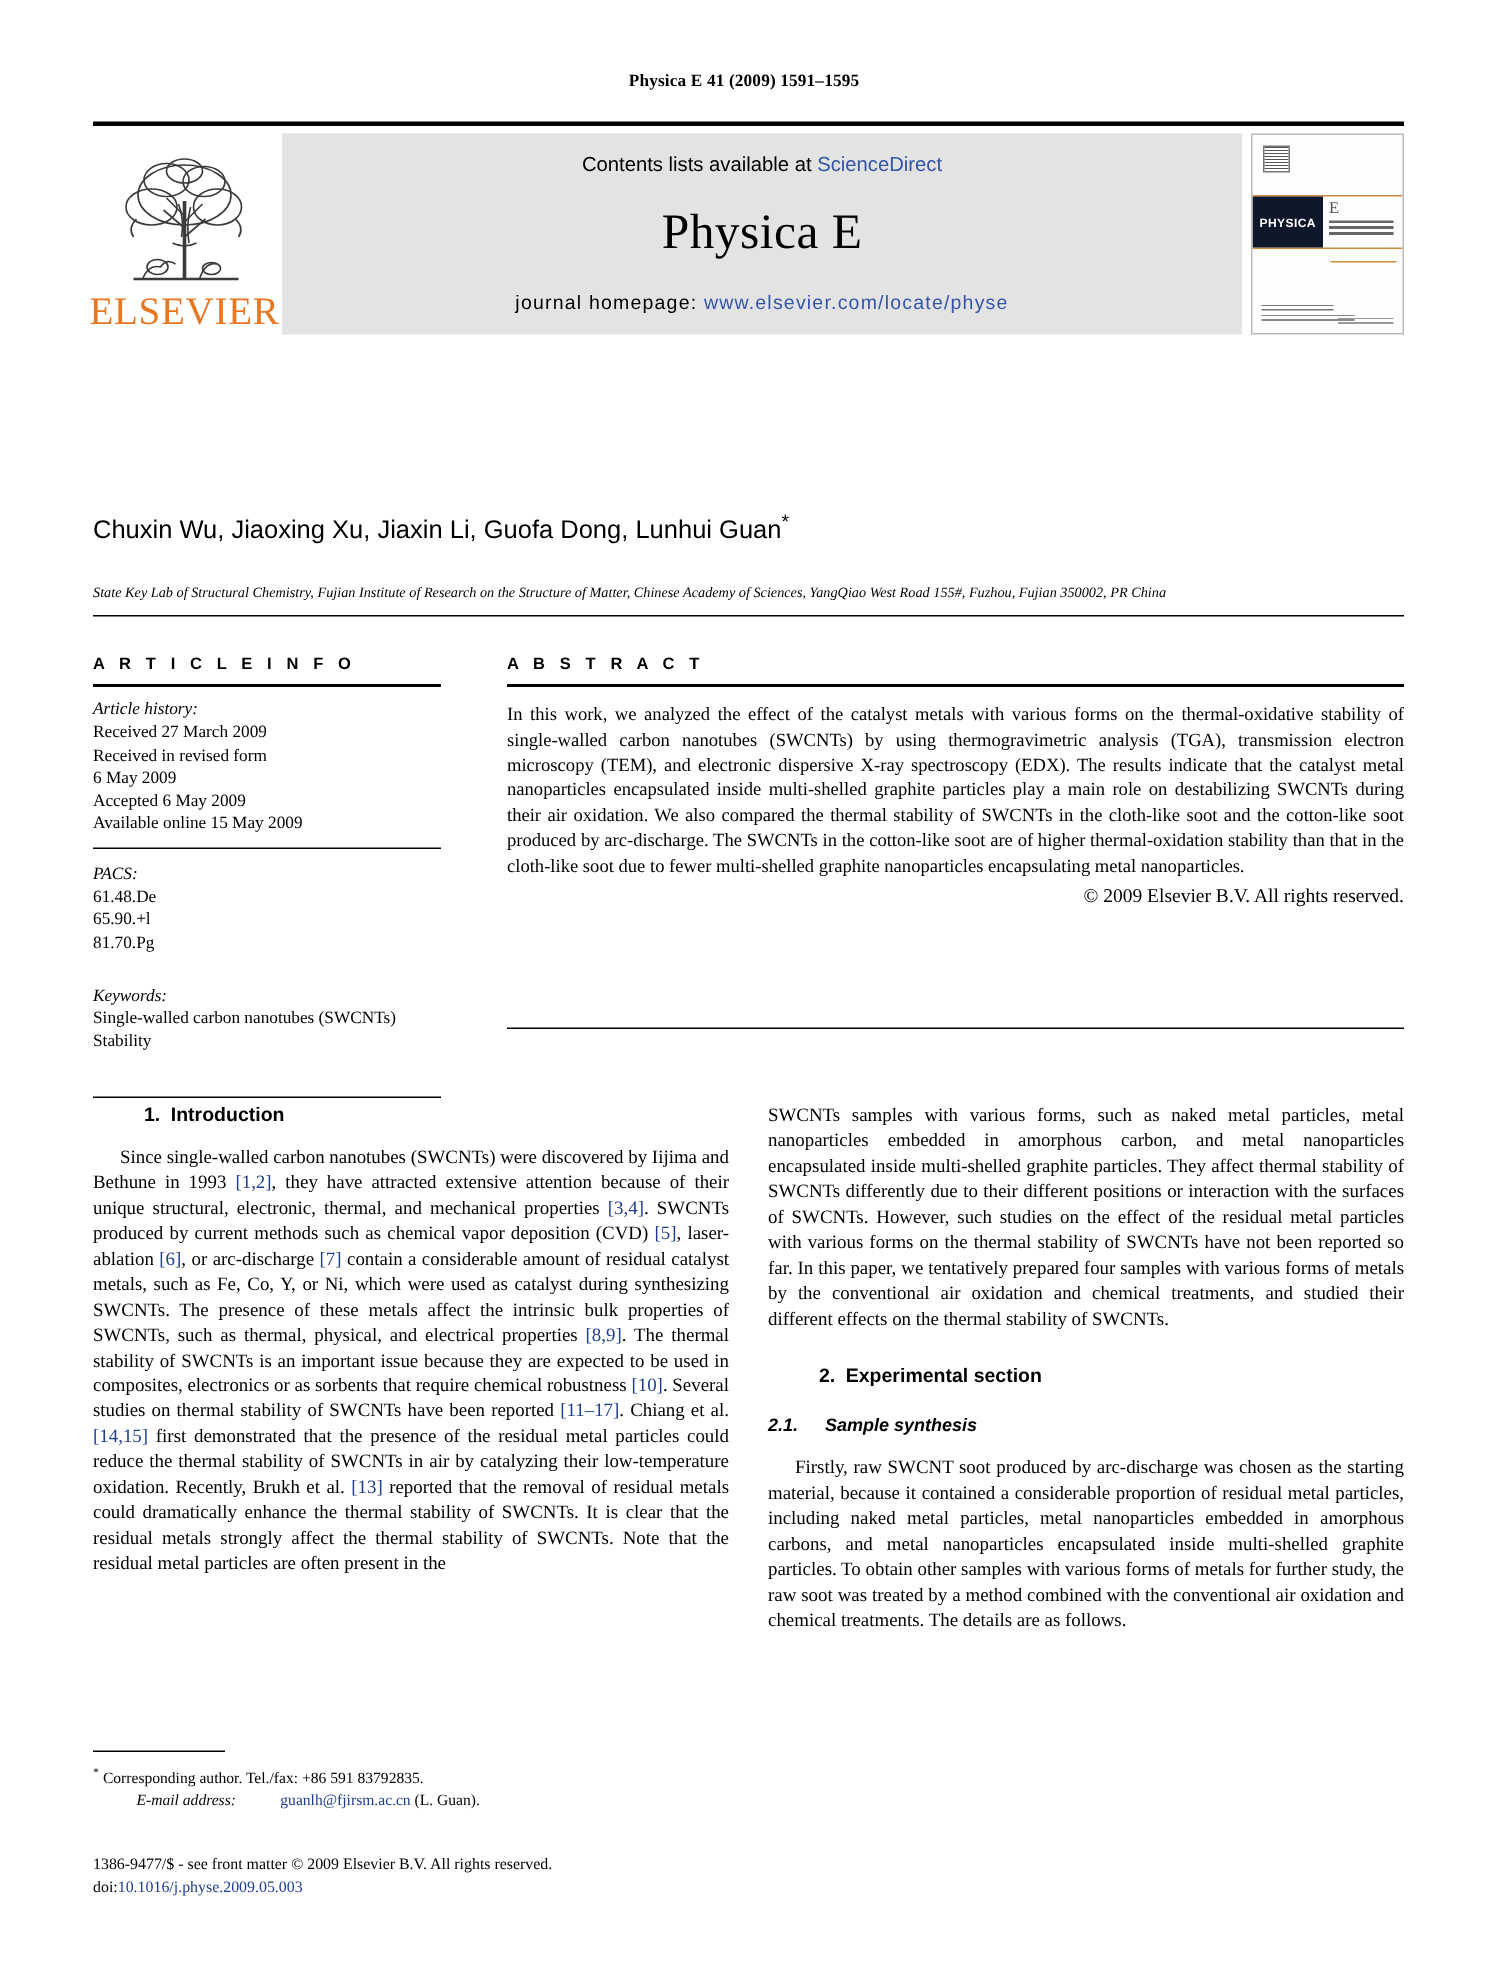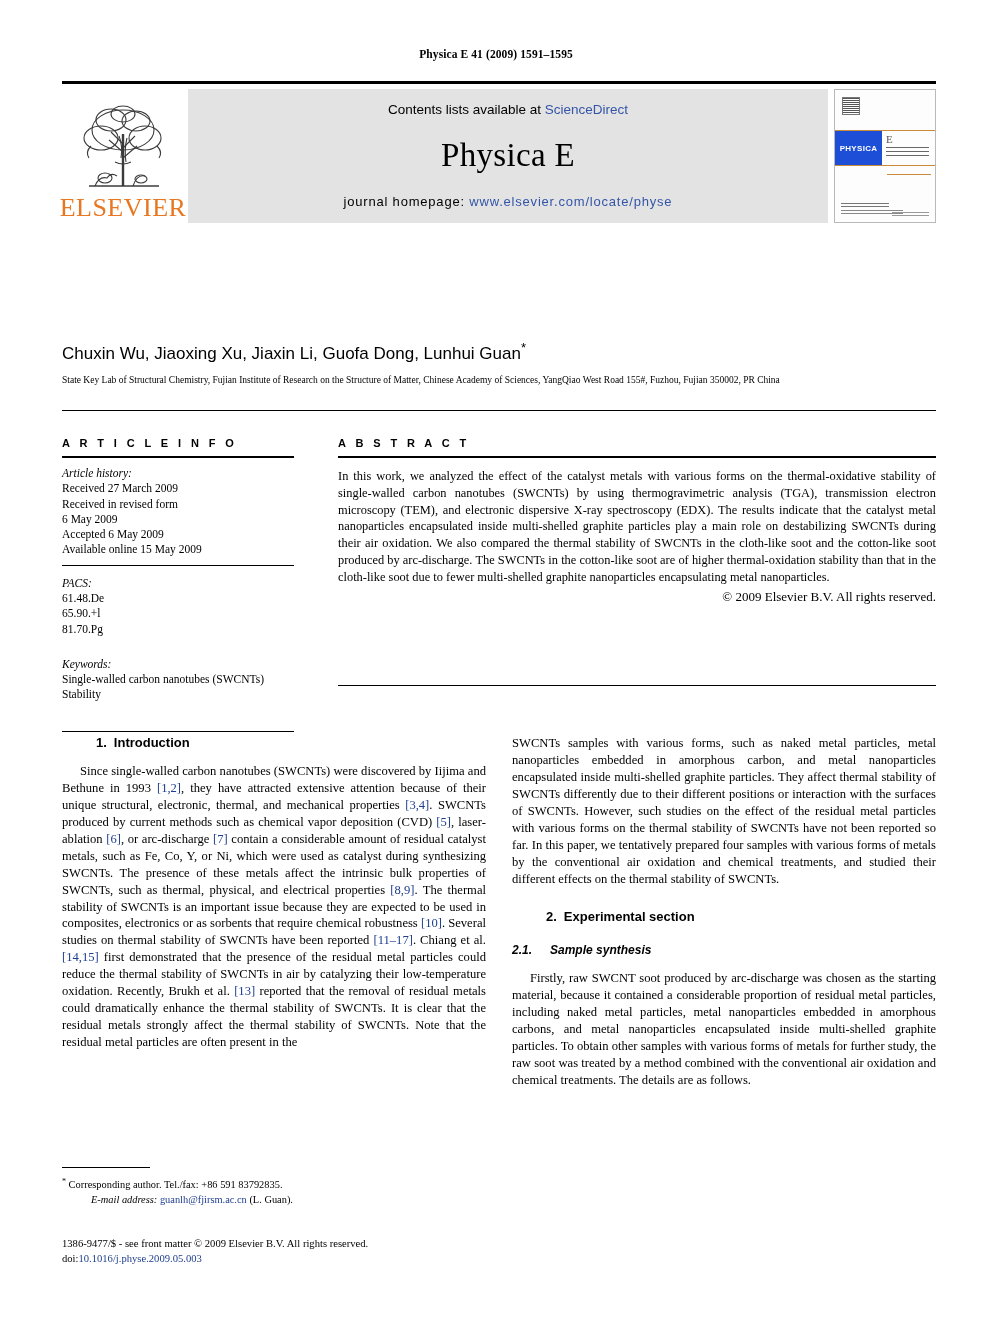--- a/index.html
+++ b/index.html
@@ -110,21 +110,21 @@
     position:absolute; left:7px; top:7px; width:16px; height:16px;
     background: repeating-linear-gradient(to bottom,#555 0 1px,#fff 1px 2px);
     border:1px solid #777;
   }
   .cover .cv-band {
     position:absolute; left:0; top:40px; width:100%; height:34px;
     border-top:1px solid #c98a3a; border-bottom:1px solid #c98a3a;
     display:flex;
   }
   .cover .cv-orange {
-    width:47%; background:#1d4ed8; display:flex; align-items:center; justify-content:center;
+    width:47%; background:#0f172a; display:flex; align-items:center; justify-content:center;
   }
   .cover .cv-orange span {
     font-family:"Liberation Sans",sans-serif; font-size:8px; font-weight:bold;
     color:#fff; letter-spacing:.3px;
   }
   .cover .cv-white { flex:1; padding:3px 4px; }
   .cover .cv-e { font-family:"Liberation Serif",serif; font-size:11px; color:#555; line-height:1; }
   .cover .cv-sub {
     margin-top:2px;
     background: repeating-linear-gradient(to bottom,#666 0 1.5px,transparent 1.5px 4px);
@@ -158,23 +158,24 @@
   .authors {
     position: absolute;
     left: 62px; top: 340px;
     width: 866px;
     font-family: "Liberation Sans", sans-serif;
     font-size: 17px;
   }
   .authors .star { font-size: 13px; vertical-align: super; }
   .affil {
     position: absolute;
-    left: 62px; top: 374px;
+    left: 62px; top: 390px;
     width: 866px;
     font-family: "Liberation Serif", serif;
+    font-style: italic;
     font-size: 9.5px;
     line-height: 1.45;
   }
   .rule-under-affil {
     position: absolute;
     left: 62px; top: 410px;
     width: 874px;
     border-top: 1px solid #000;
   }
 
@@ -262,21 +263,21 @@
     width: 424px;
     font-size: 10.4px;
     line-height: 1.42;
   }
   .footnote .rule {
     position: absolute; left: 0; top: -9px; width: 88px;
     border-top: 1px solid #000;
   }
   .footnote .star { vertical-align: super; font-size: 8px; }
   .footnote .email-label { font-style: italic; margin-left: 19px; }
-  .footnote .email { color: #1e3d8f; }
+  .footnote .email { color: #1e3d8f; margin-left: 27px; }
   .footer-issn {
     position: absolute;
     left: 62px; top: 1236px;
     width: 424px;
     font-size: 10.6px;
     line-height: 1.45;
   }
   .footer-issn .doi-link { color: #1e3d8f; }
 </style>
 </head>

